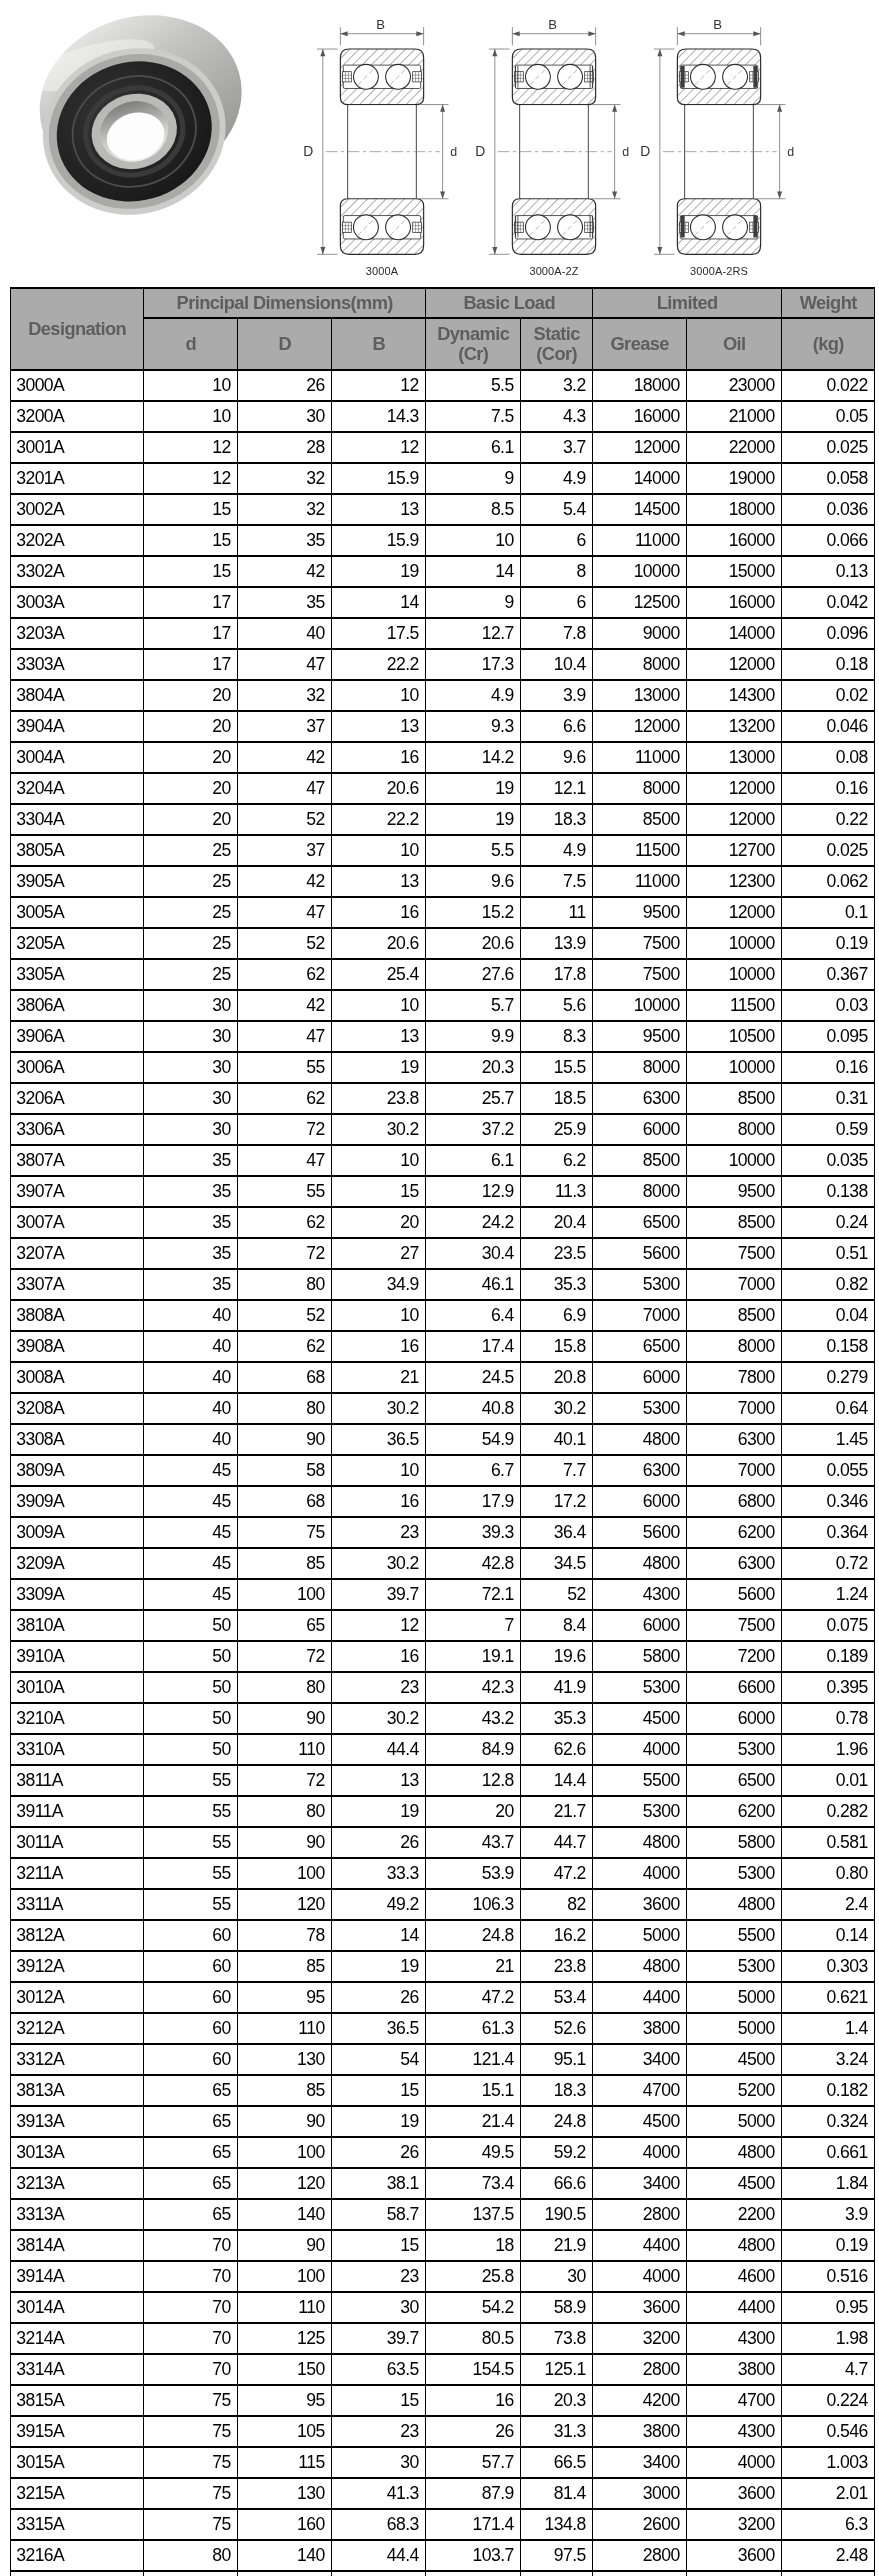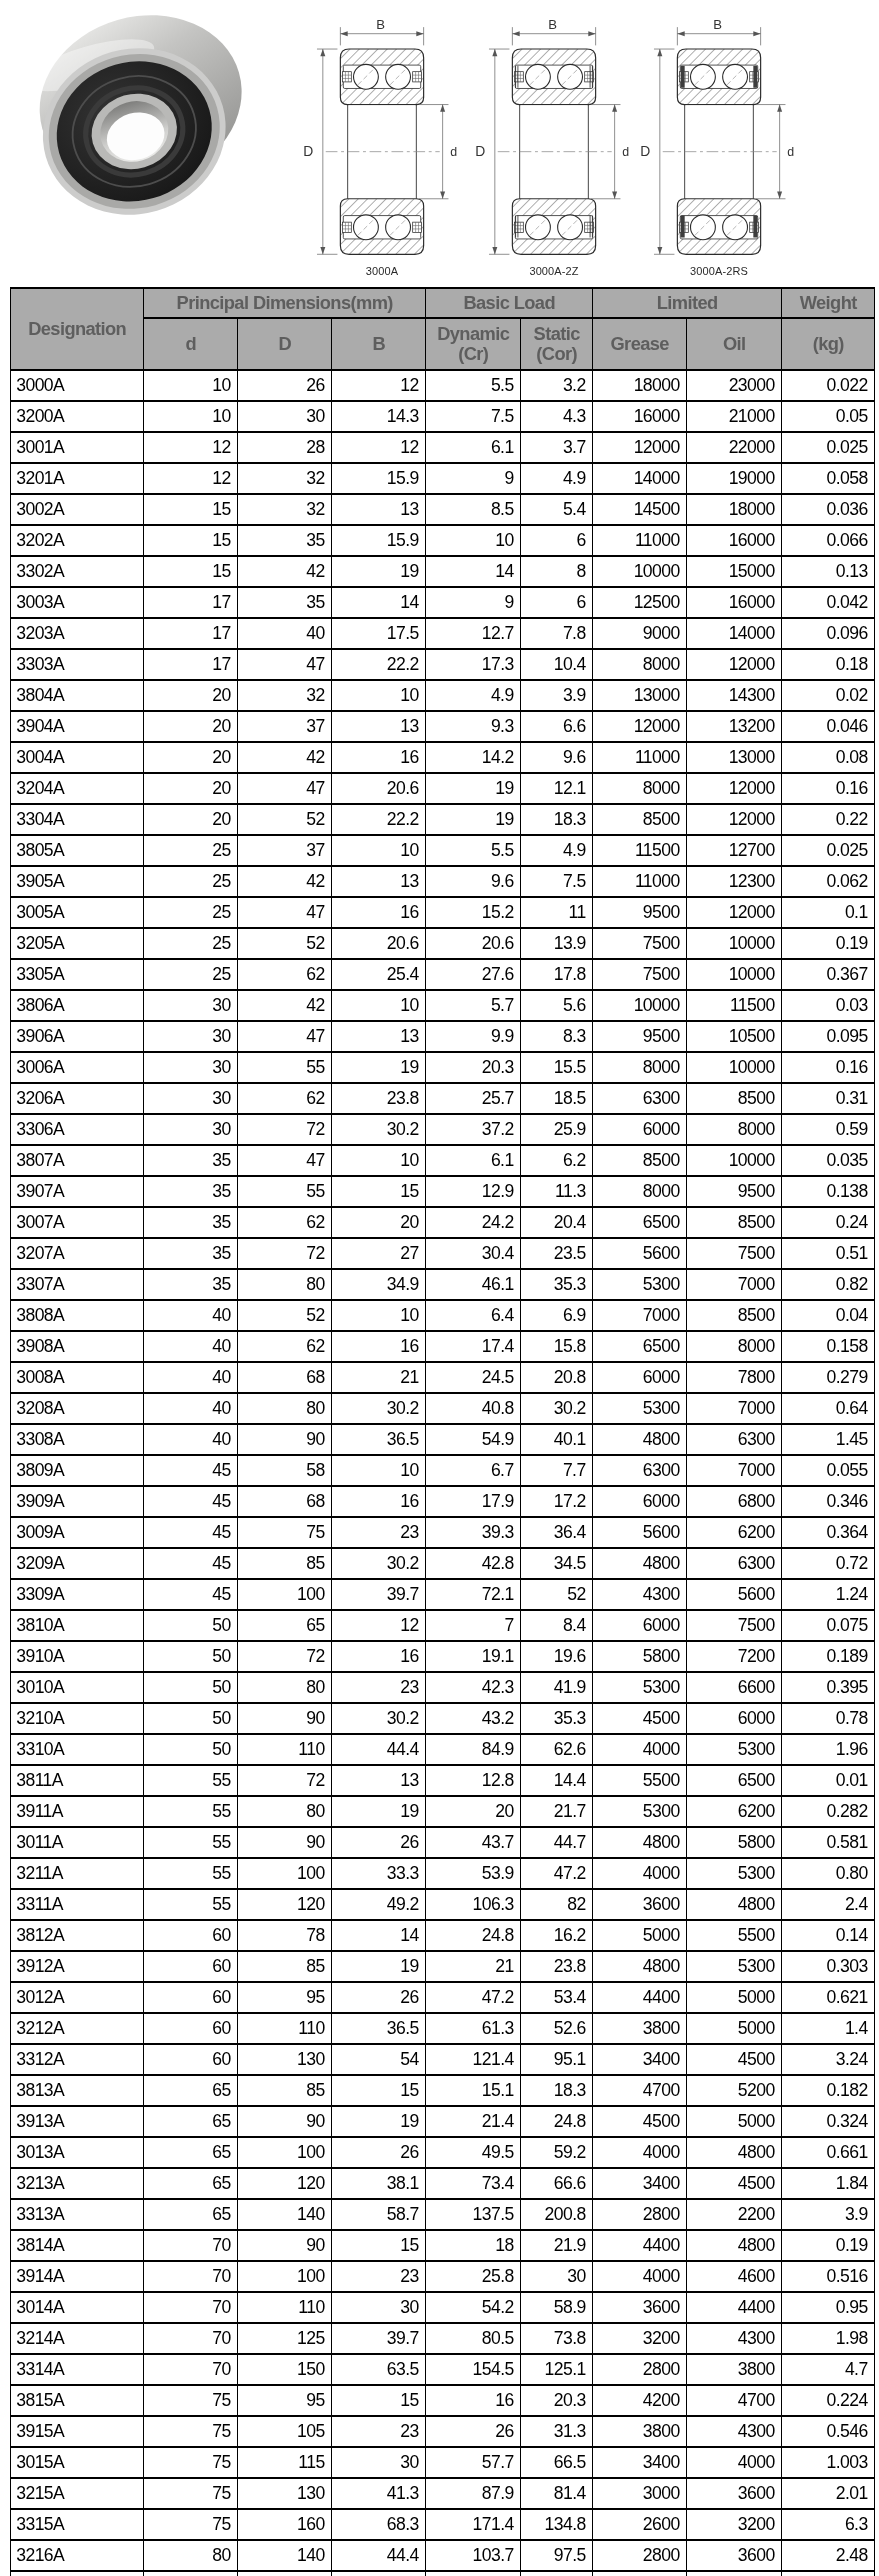--- a/index.html
+++ b/index.html
@@ -914,21 +914,21 @@
           <td class="num">3400</td>
           <td class="num">4500</td>
           <td class="num">1.84</td>
         </tr>
         <tr>
           <td class="des">3313A</td>
           <td class="num">65</td>
           <td class="num">140</td>
           <td class="num">58.7</td>
           <td class="num">137.5</td>
-          <td class="num">200.8</td>
+          <td class="num">190.5</td>
           <td class="num">2800</td>
           <td class="num">2200</td>
           <td class="num">3.9</td>
         </tr>
         <tr>
           <td class="des">3814A</td>
           <td class="num">70</td>
           <td class="num">90</td>
           <td class="num">15</td>
           <td class="num">18</td>

